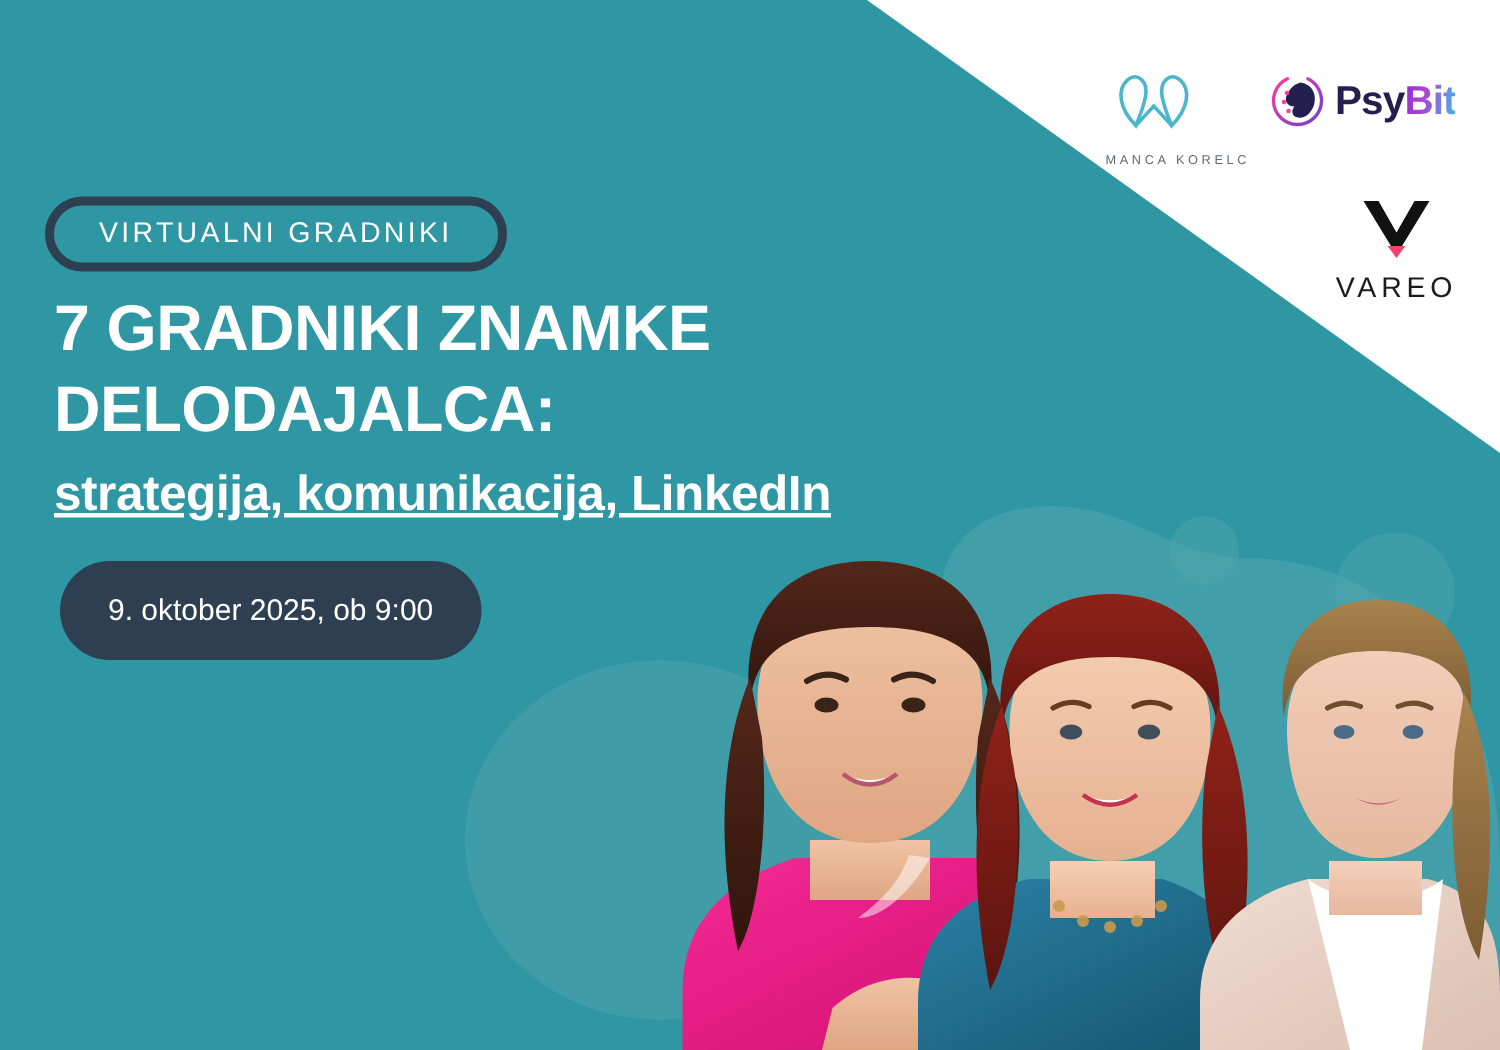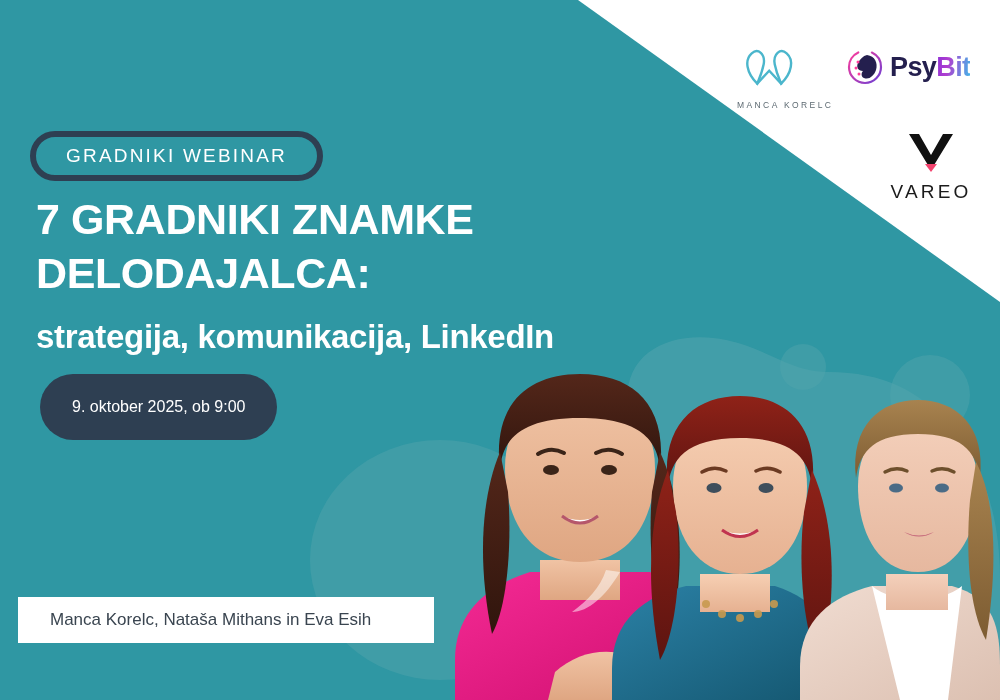--- a/index.html
+++ b/index.html
@@ -109,41 +109,42 @@
     font-weight: bold;
     line-height: 1.26;
     letter-spacing: -0.4px;
     font-family: "Liberation Sans", sans-serif;
   }
   .headline .line-sub {
     color: #ffffff;
     font-size: 33px;
     font-weight: bold;
     line-height: 1.3;
-    margin-top: 16px;
+    margin-top: 8px;
     letter-spacing: -0.3px;
     font-family: "Liberation Sans", sans-serif;
+    text-decoration: underline;
   }
 
   
   .date-pill {
     position: absolute;
     left: 40px; top: 374px;
     height: 66px;
     box-sizing: border-box;
     padding: 0 32px;
     display: flex;
     align-items: center;
     background: #2e3f52;
     border-radius: 33px;
     z-index: 5;
   }
   .date-text {
     color: #ffffff;
-    font-size: 16px;
+    font-size: 20px;
     font-family: "Liberation Sans", sans-serif;
     white-space: nowrap;
   }
 
   
   .speakers-bar {
     position: absolute;
     left: 18px; top: 597px;
     width: 416px;
     height: 46px;
@@ -325,30 +326,27 @@
 
   <div class="logo-row logo-vareo">
     <svg width="56" height="44" viewBox="0 0 56 44">
       <path d="M6,4 L28,40 L50,4 L40,4 L28,25 L16,4 Z" fill="#111111"></path>
       <path d="M22,34 L34,34 L28,42 Z" fill="#f2436e"></path>
     </svg>
     <div class="word">VAREO</div>
   </div>
 
   <div class="badge">
-    <span class="badge-text">GRADNIKI WEBINAR</span>
+    <span class="badge-text">VIRTUALNI GRADNIKI</span>
   </div>
 
   <div class="headline">
     <div class="line-main">7 GRADNIKI ZNAMKE</div>
     <div class="line-main">DELODAJALCA:</div>
     <div class="line-sub">strategija, komunikacija, LinkedIn</div>
   </div>
 
   <div class="date-pill">
     <span class="date-text">9. oktober 2025, ob 9:00</span>
   </div>
 
-  <div class="speakers-bar">
-    <span class="speakers-text">Manca Korelc, Nataša Mithans in Eva Esih</span>
-  </div>
 
 </div>
 
 </body></html>

